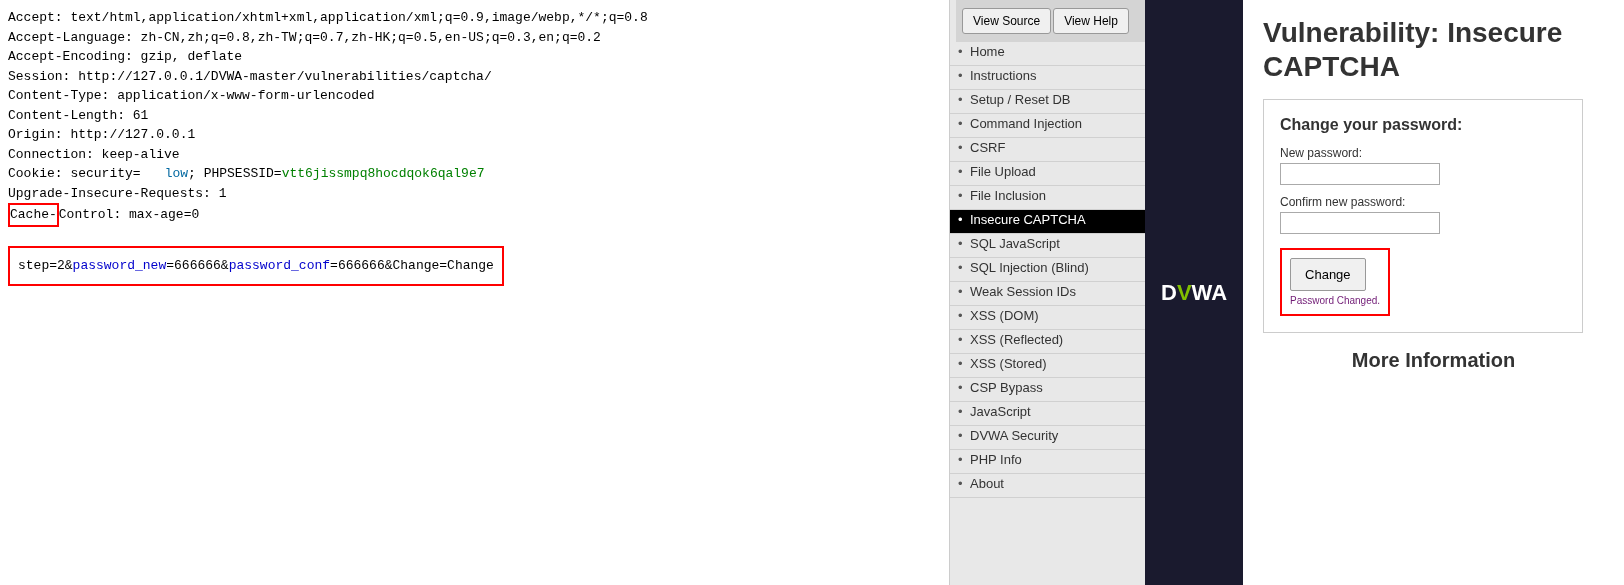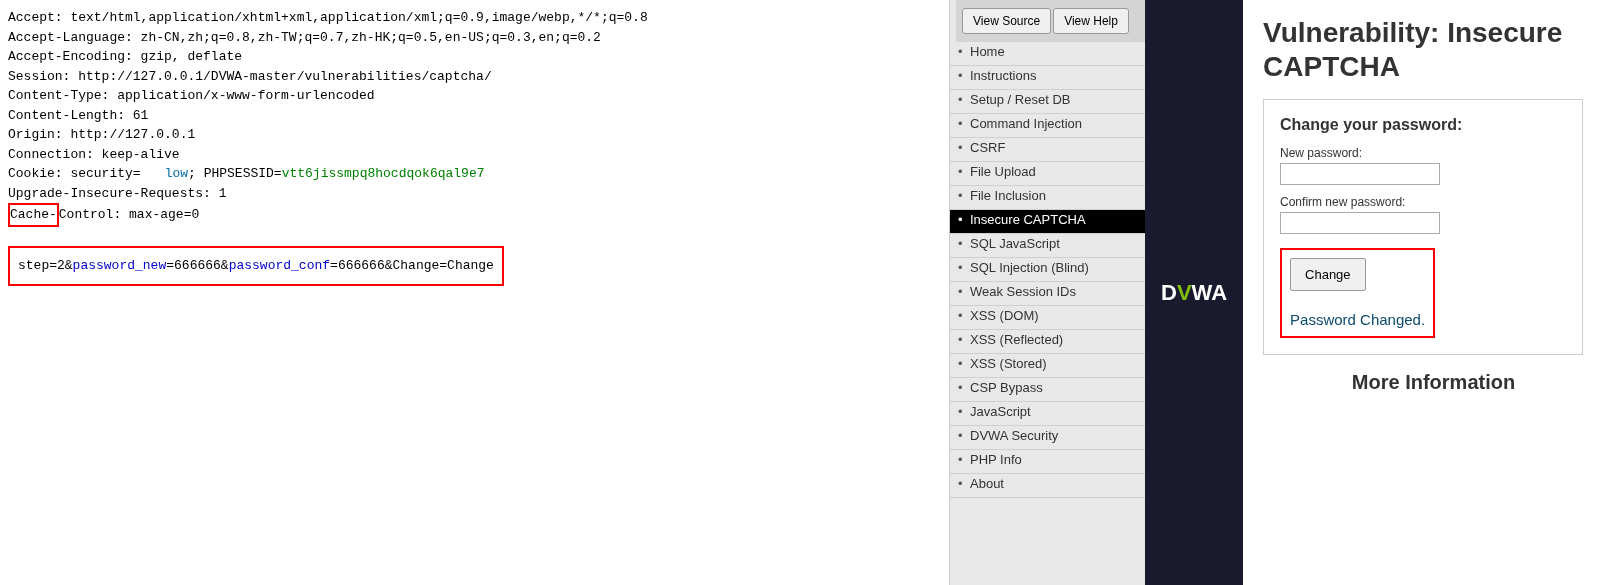--- a/index.html
+++ b/index.html
@@ -150,23 +150,23 @@
     }
     .change-btn {
       padding: 8px 14px;
       font-size: 13px;
       background: #f0f0f0;
       border: 1px solid #999;
       cursor: pointer;
       border-radius: 2px;
     }
     .password-changed {
-      color: #0c4a6e;
-      font-size: 15px;
-      margin-top: 20px;
+      color: #701a75;
+      font-size: 10px;
+      margin-top: 4px;
       display: block;
     }
     .more-info {
       font-size: 20px;
       font-weight: bold;
       color: #333;
       text-align: center;
     }
   </style>
 </head>

